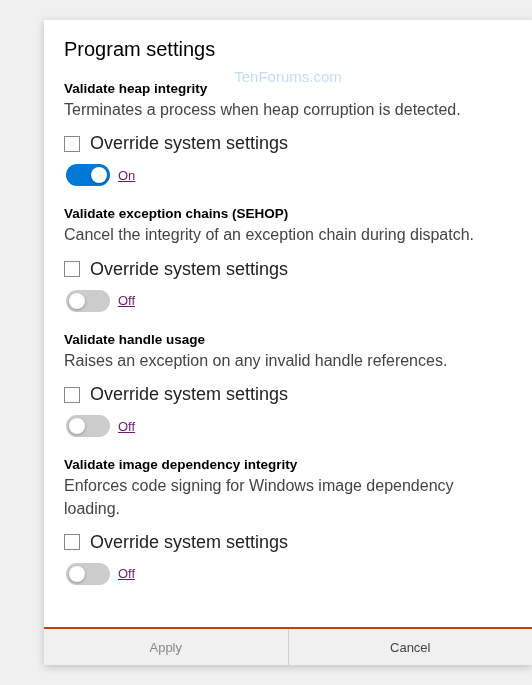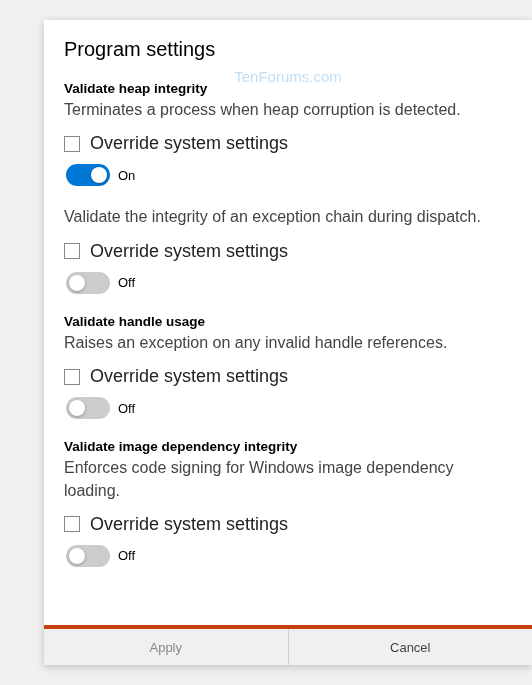--- a/index.html
+++ b/index.html
@@ -129,26 +129,27 @@
       box-shadow: 0 1px 3px rgba(0,0,0,0.3);
     }
     .toggle-track.on .toggle-thumb {
       left: 25px;
     }
     .toggle-track.off .toggle-thumb {
       left: 3px;
     }
     .toggle-label {
       font-size: 13px;
-      color: #000000;
+      color: #701a75;
       margin-left: 8px;
+      text-decoration: underline;
     }
     .footer {
       display: flex;
-      border-top: 4px solid #c2410c;
+      border-top: 2px solid #c2410c;
       background: #15803d;
       flex-shrink: 0;
     }
     .footer-btn {
       flex: 1;
       height: 36px;
       border: none;
       background: #f0f0f0;
       font-size: 13px;
       cursor: pointer;
@@ -183,21 +184,22 @@
         <div class="toggle-row">
           <div class="toggle">
             <div class="toggle-track on">
               <div class="toggle-thumb"></div>
             </div>
           </div>
           <span class="toggle-label">On</span>
         </div>
       </div>
       <div class="section">
-        <div class="section-desc">Validate the integrity of an exception chain during dispatch.</div>
+        <div class="section-title">Validate exception chains (SEHOP)</div>
+        <div class="section-desc">Cancel the integrity of an exception chain during dispatch.</div>
         <div class="override-row">
           <div class="checkbox"></div>
           <span class="override-label">Override system settings</span>
         </div>
         <div class="toggle-row">
           <div class="toggle">
             <div class="toggle-track off">
               <div class="toggle-thumb"></div>
             </div>
           </div>

